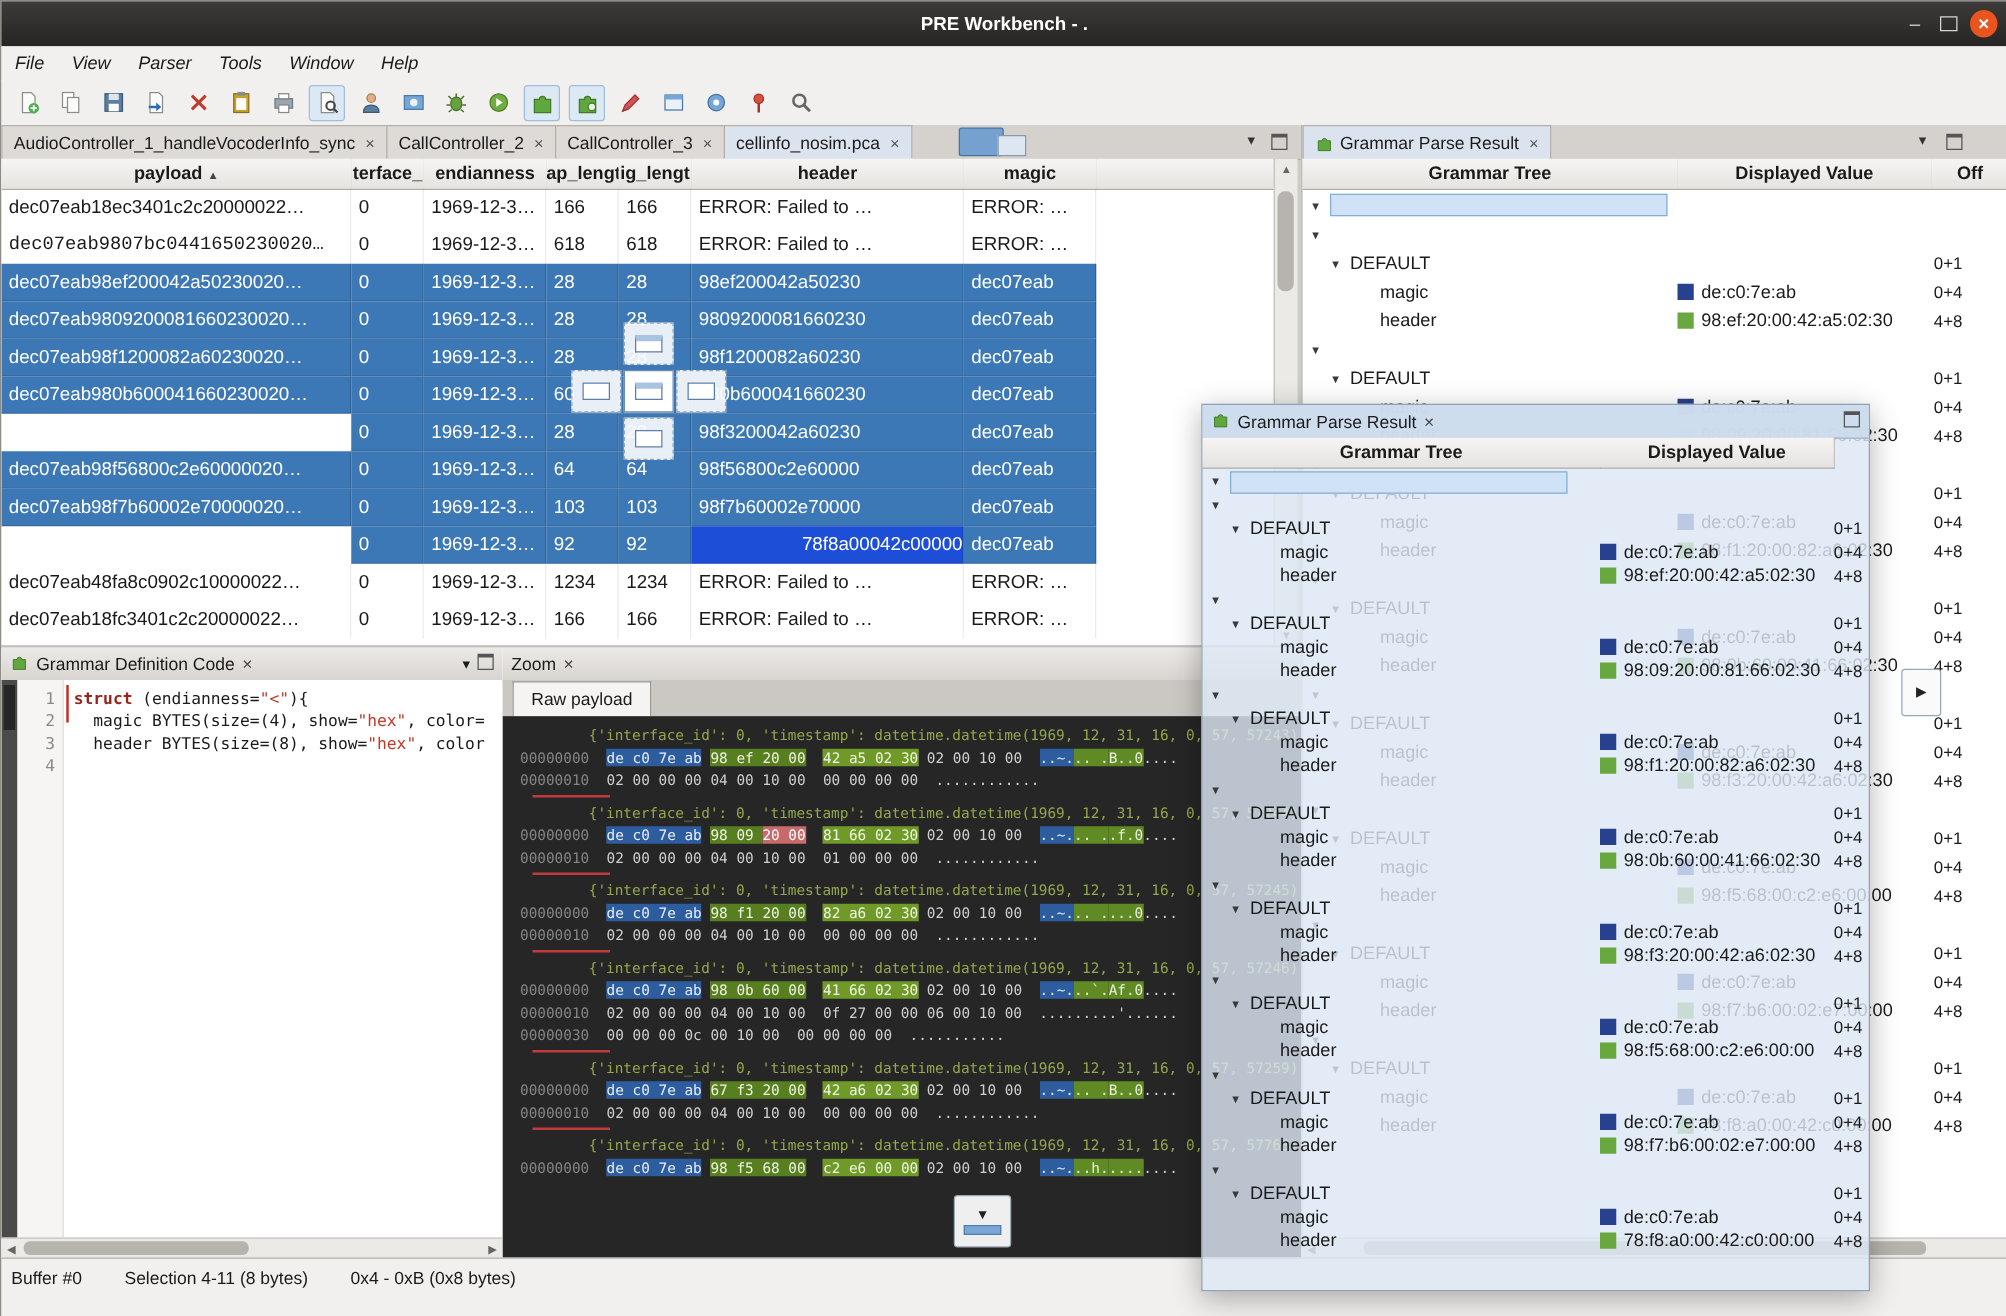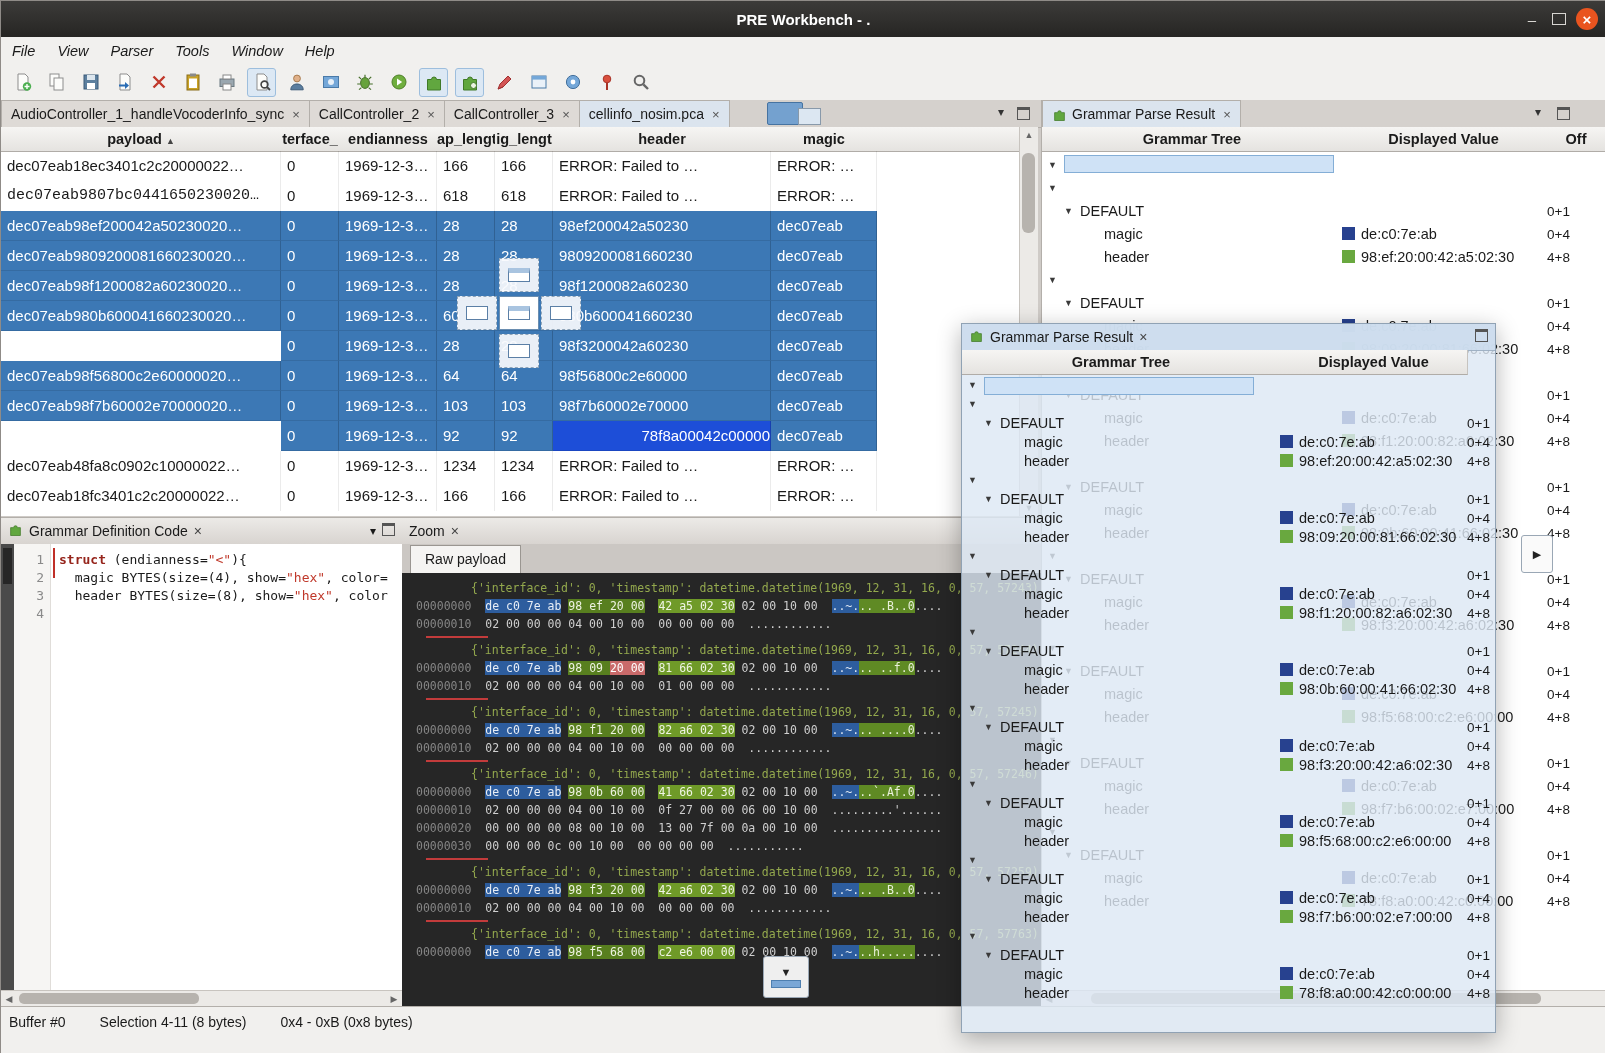--- a/index.html
+++ b/index.html
@@ -654,25 +654,24 @@
         <div class="hexline"><span class="off">00000000  </span><span class="b-m">de c0 7e ab</span><span> </span><span class="b-h1">98 09 </span><span class="b-sel">20 00</span><span>  </span><span class="b-h2">81 66 02 30</span><span> 02 00 10 00</span><span>  </span><span class="a-m">..~.</span><span class="a-h">.. .</span><span class="a-h">.f.0</span><span>....</span></div>
         <div class="hexline"><span class="off">00000010  </span><span>02 00 00 00 04 00 10 00  01 00 00 00</span><span>  </span><span>............</span></div>
         <div class="red-tick"></div>
         <div class="hex-anno">{'interface_id': 0, 'timestamp': datetime.datetime(1969, 12, 31, 16, 0, 57, 57245), 'cap_length': 2</div>
         <div class="hexline"><span class="off">00000000  </span><span class="b-m">de c0 7e ab</span><span> </span><span class="b-h1">98 f1 20 00</span><span>  </span><span class="b-h2">82 a6 02 30</span><span> 02 00 10 00</span><span>  </span><span class="a-m">..~.</span><span class="a-h">.. .</span><span class="a-h">...0</span><span>....</span></div>
         <div class="hexline"><span class="off">00000010  </span><span>02 00 00 00 04 00 10 00  00 00 00 00</span><span>  </span><span>............</span></div>
         <div class="red-tick"></div>
         <div class="hex-anno">{'interface_id': 0, 'timestamp': datetime.datetime(1969, 12, 31, 16, 0, 57, 57246), 'cap_length': 6</div>
         <div class="hexline"><span class="off">00000000  </span><span class="b-m">de c0 7e ab</span><span> </span><span class="b-h1">98 0b 60 00</span><span>  </span><span class="b-h2">41 66 02 30</span><span> 02 00 10 00</span><span>  </span><span class="a-m">..~.</span><span class="a-h">..`.</span><span class="a-h">Af.0</span><span>....</span></div>
         <div class="hexline"><span class="off">00000010  </span><span>02 00 00 00 04 00 10 00  0f 27 00 00 06 00 10 00</span><span>  </span><span>.........'......</span></div>
-        <div class="hexline"><span class="off">00000020  </span><span>00 00 00 00 08 00 10 00  13 00 7f 00 0a 00 10 00</span><span>  </span><span>................</span></div>
         <div class="hexline"><span class="off">00000030  </span><span>00 00 00 0c 00 10 00  00 00 00 00</span><span>  </span><span>...........</span></div>
         <div class="red-tick"></div>
         <div class="hex-anno">{'interface_id': 0, 'timestamp': datetime.datetime(1969, 12, 31, 16, 0, 57, 57259), 'cap_length': 2</div>
-        <div class="hexline"><span class="off">00000000  </span><span class="b-m">de c0 7e ab</span><span> </span><span class="b-h1">98 f3 20 00</span><span>  </span><span class="b-h2">42 a6 02 30</span><span> 02 00 10 00</span><span>  </span><span class="a-m">..~.</span><span class="a-h">.. .</span><span class="a-h">B..0</span><span>....</span></div>
+        <div class="hexline"><span class="off">00000000  </span><span class="b-m">de c0 7e ab</span><span> </span><span class="b-h1">67 f3 20 00</span><span>  </span><span class="b-h2">42 a6 02 30</span><span> 02 00 10 00</span><span>  </span><span class="a-m">..~.</span><span class="a-h">.. .</span><span class="a-h">B..0</span><span>....</span></div>
         <div class="hexline"><span class="off">00000010  </span><span>02 00 00 00 04 00 10 00  00 00 00 00</span><span>  </span><span>............</span></div>
         <div class="red-tick"></div>
         <div class="hex-anno">{'interface_id': 0, 'timestamp': datetime.datetime(1969, 12, 31, 16, 0, 57, 57763), 'cap_length': 6</div>
         <div class="hexline"><span class="off">00000000  </span><span class="b-m">de c0 7e ab</span><span> </span><span class="b-h1">98 f5 68 00</span><span>  </span><span class="b-h2">c2 e6 00 00</span><span> 02 00 10 00</span><span>  </span><span class="a-m">..~.</span><span class="a-h">..h.</span><span class="a-h">....</span><span>....</span></div>
       </div>
   </div>
 
   <div class="statusbar">
     <span>Buffer #0</span>
     <span>Selection 4-11 (8 bytes)</span>

